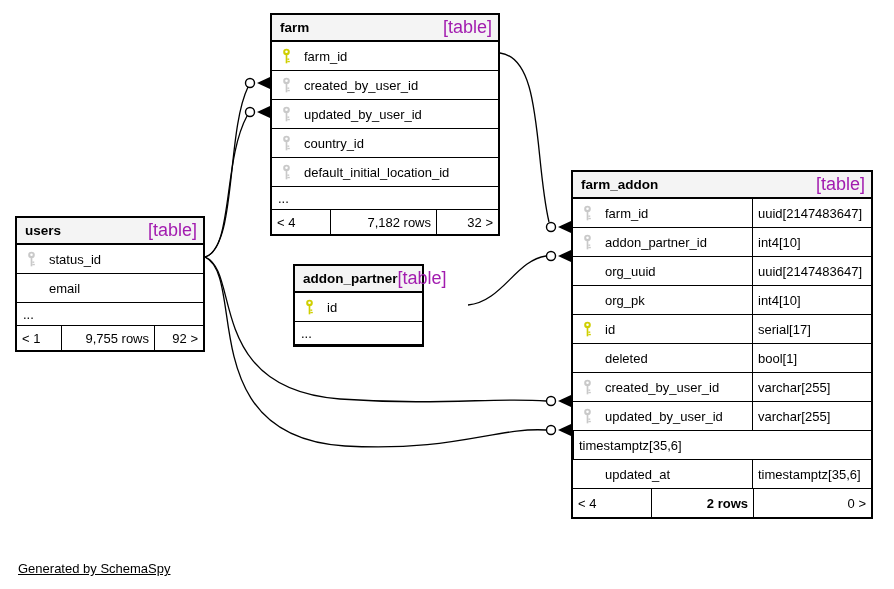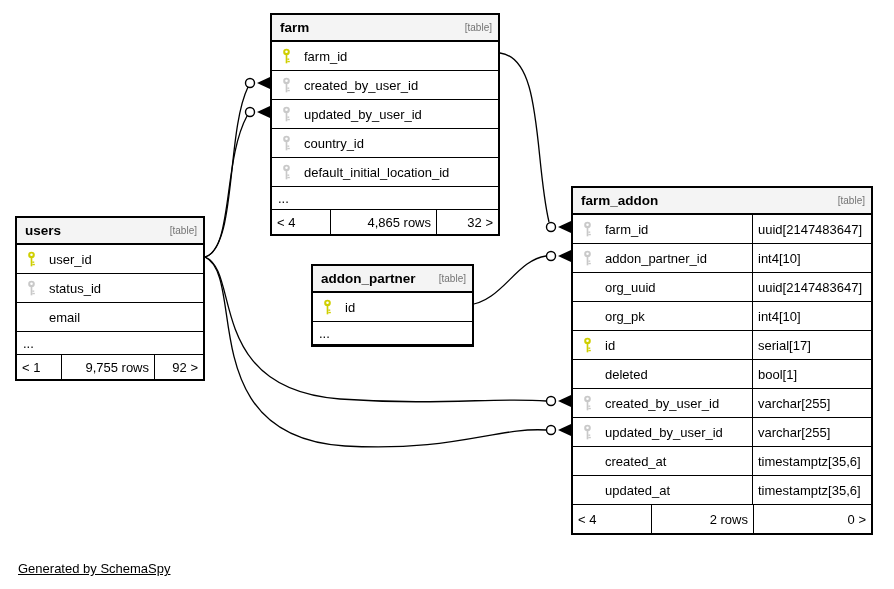--- a/index.html
+++ b/index.html
@@ -23,21 +23,21 @@
   .tbl-header {
     height:27px;
     background:#f4f4f4;
     border-bottom:2px solid #000;
     display:flex;
     align-items:center;
     justify-content:space-between;
     padding:0 6px 0 8px;
   }
   .tbl-title { font-weight:bold; font-size:13.5px; }
-  .tbl-tag { font-size:10px; color:#737373; }
+  .tbl-tag { font-size:18px; color:#a21caf; }
   .tbl-row {
     height:29px;
     border-bottom:1px solid #000;
     display:flex;
     align-items:center;
   }
   .name-cell { display:flex; align-items:center; height:100%; flex:1; }
   .key-slot { width:11px; margin:0 12px 0 9px; flex:0 0 11px; display:flex; align-items:center; }
   .key-slot svg { display:block; }
   .key-pk { color:#cfcf00; }
@@ -62,27 +62,27 @@
     display:flex; align-items:center; height:100%;
     padding:0 5px;
   }
   .f-left { justify-content:flex-start; border-right:1px solid #000; }
   .f-mid  { justify-content:flex-end;  border-right:1px solid #000; }
   .f-right{ justify-content:flex-end; flex:1; }
 
   
   #tbl-farm        { left:270px; top:13px;  width:230px; }
   #tbl-users       { left:15px;  top:216px; width:190px; }
-  #tbl-addon-partner { left:311px; top:264px; width:163px; }
-  #tbl-farm-addon  { left:571px; top:186px; width:302px; }
+  #tbl-addon-partner { left:293px; top:264px; width:131px; }
+  #tbl-farm-addon  { left:571px; top:170px; width:302px; }
 
   #tbl-farm .f-left { width:59px; }  #tbl-farm .f-mid { width:106px; }
   #tbl-users .f-left { width:45px; } #tbl-users .f-mid { width:93px; }
   #tbl-addon-partner .f-left { width:37px; } #tbl-addon-partner .f-mid { width:75px; }
-  #tbl-farm-addon .f-left { width:79px; } #tbl-farm-addon .f-mid { width:102px; }
+  #tbl-farm-addon .f-left { width:79px; } #tbl-farm-addon .f-mid { width:102px;font-weight:bold; }
   #tbl-farm-addon .name-cell { flex:0 0 179px; }
 
   .note {
     position:absolute; left:18px; top:561px;
     font-size:13px;
     text-decoration:underline;
   }
   .hidden-defs { position:absolute; width:0; height:0; overflow:hidden; }
 </style>
 </head>
@@ -170,37 +170,29 @@
       <span class="key-slot key-fk">
           <svg width="11" height="16">
             <use href="#key-icon"></use>
           </svg>
         </span>
       <span>default_initial_location_id</span>
     </div>
     <div class="tbl-ellipsis">...</div>
     <div class="tbl-footer">
       <span class="f-left">&lt; 4</span>
-      <span class="f-mid">4,865 rows</span>
+      <span class="f-mid">7,182 rows</span>
       <span class="f-right">32 &gt;</span>
     </div>
   </div>
 
   <div class="tbl" id="tbl-users">
     <div class="tbl-header">
       <span class="tbl-title">users</span>
       <span class="tbl-tag">[table]</span>
-    </div>
-    <div class="tbl-row">
-      <span class="key-slot key-pk">
-          <svg width="11" height="16">
-            <use href="#key-icon"></use>
-          </svg>
-        </span>
-      <span>user_id</span>
     </div>
     <div class="tbl-row">
       <span class="key-slot key-fk">
           <svg width="11" height="16">
             <use href="#key-icon"></use>
           </svg>
         </span>
       <span>status_id</span>
     </div>
     <div class="tbl-row">
@@ -306,24 +298,20 @@
         <span class="key-slot key-fk">
             <svg width="11" height="16">
               <use href="#key-icon"></use>
             </svg>
           </span>
         <span>updated_by_user_id</span>
       </span>
       <span class="type-cell">varchar[255]</span>
     </div>
     <div class="tbl-row">
-      <span class="name-cell">
-        <span class="key-slot"></span>
-        <span>created_at</span>
-      </span>
       <span class="type-cell">timestamptz[35,6]</span>
     </div>
     <div class="tbl-row">
       <span class="name-cell">
         <span class="key-slot"></span>
         <span>updated_at</span>
       </span>
       <span class="type-cell">timestamptz[35,6]</span>
     </div>
     <div class="tbl-footer fa-footer">

